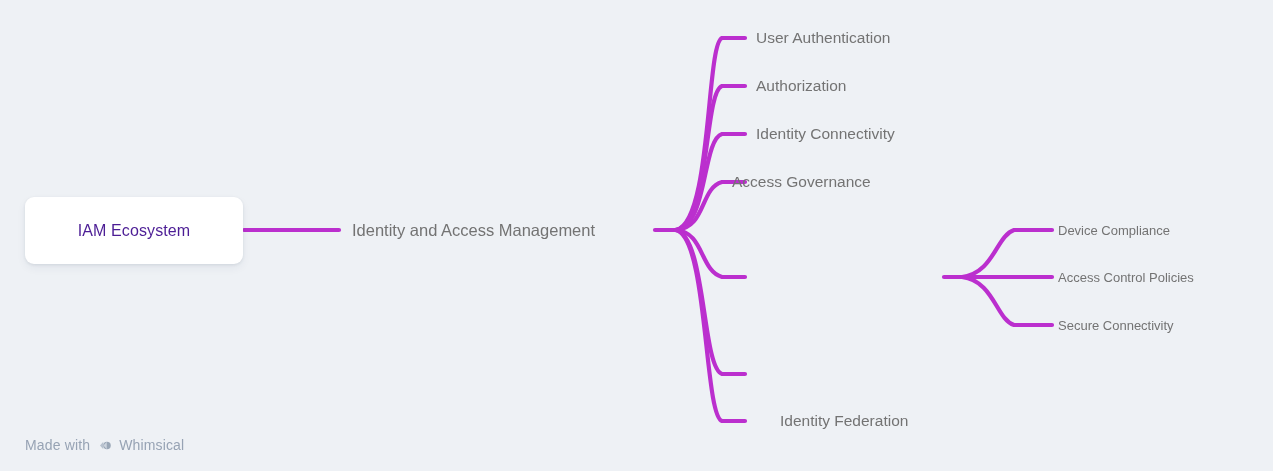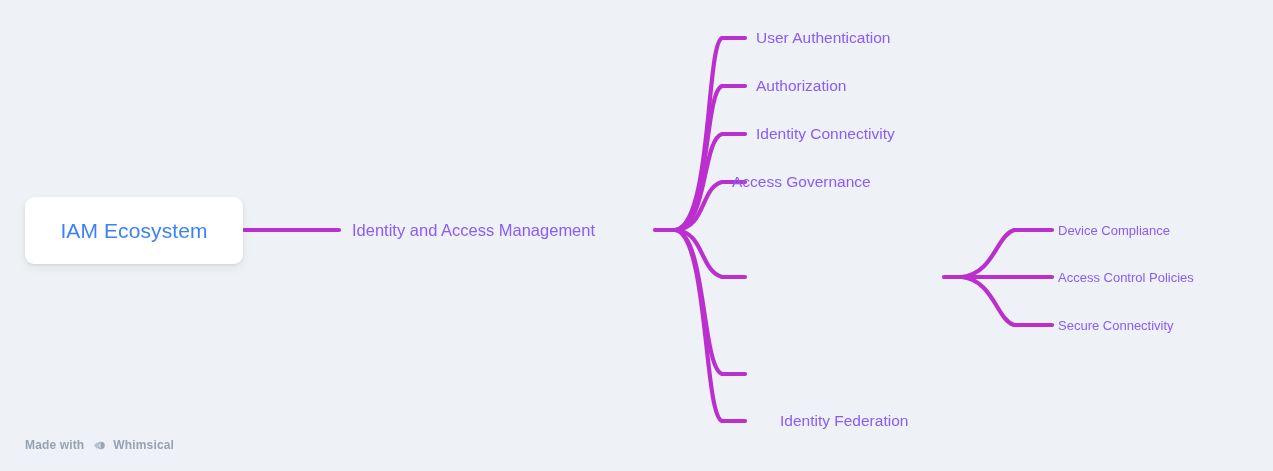--- a/index.html
+++ b/index.html
@@ -25,51 +25,50 @@
   .root-card {
     position:absolute;
     left:25px; top:197px;
     width:218px; height:67px;
     background:#ffffff;
     border-radius:9px;
     box-shadow:0 1px 3px rgba(41,55,77,0.10), 0 4px 10px rgba(41,55,77,0.06);
     display:flex; align-items:center; justify-content:center;
   }
   .root-card-label {
-    font-size:21px;
-    color:#3b82f6;
+    font-size:16px;
+    color:#4c1d95;
     letter-spacing:0.1px;
     white-space:nowrap;
   }
 
   
   .node-label {
     position:absolute;
     white-space:nowrap;
-    color:#8b5cf6;
+    color:#737373;
     line-height:1;
     transform:translateY(-50%);
   }
   .level1 { font-size:16.5px; }
   .level2 { font-size:15.5px; }
   .level3 { font-size:13px; }
 
   
   .watermark {
     position:absolute;
     left:25px; top:445px;
     display:flex; align-items:center; gap:5px;
     transform:translateY(-50%);
   }
   .watermark-text {
-    font-size:12px;
+    font-size:14px;
     color:#97a3b4;
     letter-spacing:0.15px;
     white-space:nowrap;
-    font-weight:bold;
   }
   .watermark-logo {
     display:block;
     width:19px; height:13px;
   }
 </style>
 </head>
 <body>
 
 <div id="canvas">

